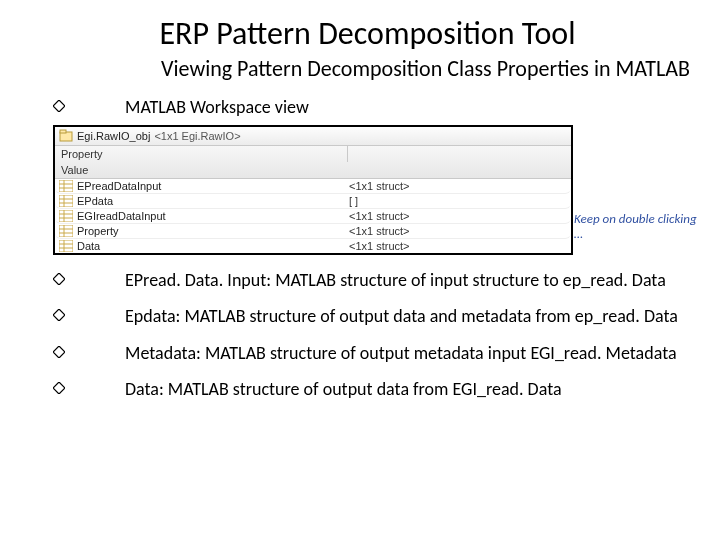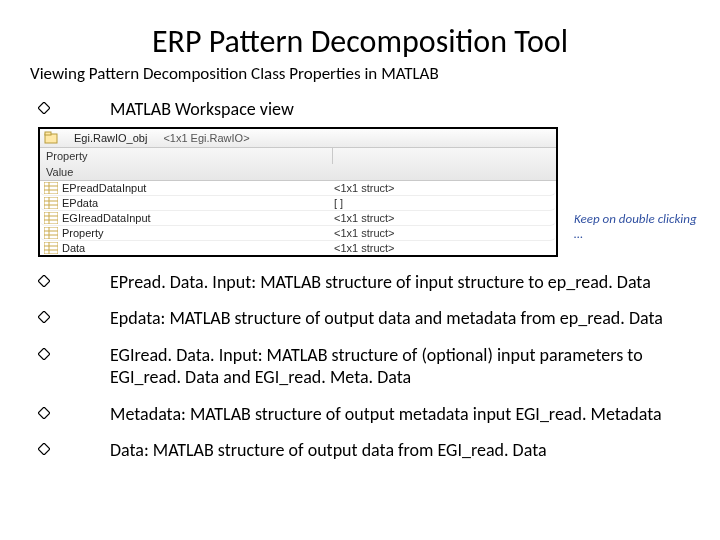--- a/index.html
+++ b/index.html
@@ -7,34 +7,33 @@
     padding: 0;
     width: 720px;
     height: 540px;
     font-family: Calibri, Arial, sans-serif;
     background: #fff;
     color: #000;
     position: relative;
     box-sizing: border-box;
   }
   .slide {
-    padding: 10px 30px 10px 30px;
+    padding: 10px 30px 10px 45px;
     box-sizing: border-box;
-    margin-top: 8px;
   }
   .title {
     font-size: 32px;
     font-weight: 400;
     text-align: center;
     margin: 4px 0 0 0;
     letter-spacing: 0px;
   }
   .subtitle {
-    font-size: 17px;
-    text-align: left;
+    font-size: 22px;
+    text-align: right;
     margin: 2px 0 14px 0;
   }
   .bullet-row {
     display: flex;
     align-items: flex-start;
     font-size: 18px;
     margin: 6px 0 6px 8px;
     gap: 48px;
   }
   .bullet-row .diamond {
@@ -56,21 +55,21 @@
     font-family: "Segoe UI", Tahoma, sans-serif;
     font-size: 11px;
     background: #fff;
   }
   .wp-header {
     display: flex;
     align-items: center;
     background: linear-gradient(#fdfdfd,#ececec);
     border-bottom: 1px solid #c9c9c9;
     padding: 2px 4px;
-    gap: 16px;
+    gap: 4px;
   }
   .wp-header .obj-icon {
     width: 14px; height: 14px;
     display:inline-block;
   }
   .wp-header .obj-name { color:#222; }
   .wp-header .obj-class { color:#555; }
   .wp-columns {
     display:flex;
     background: linear-gradient(#f7f7f7,#e7e7e7);
@@ -243,28 +242,20 @@
           </svg>
         </span>
       <span class="text">Epdata: MATLAB structure of output data and metadata from ep_read. Data</span>
     </div>
     <div class="bullet-row">
       <span class="diamond">
           <svg viewBox="0 0 12 12" width="12" height="12">
             <polygon points="6,0 12,6 6,12 0,6" fill="none" stroke="#000" stroke-width="1.2"></polygon>
           </svg>
         </span>
-      <span class="text">EGIread. Data. Input: MATLAB structure of (optional) input parameters to EGI_read. Data and EGI_read. Meta. Data</span>
-    </div>
-    <div class="bullet-row">
-      <span class="diamond">
-          <svg viewBox="0 0 12 12" width="12" height="12">
-            <polygon points="6,0 12,6 6,12 0,6" fill="none" stroke="#000" stroke-width="1.2"></polygon>
-          </svg>
-        </span>
       <span class="text">Metadata: MATLAB structure of output metadata input EGI_read. Metadata</span>
     </div>
     <div class="bullet-row">
       <span class="diamond">
           <svg viewBox="0 0 12 12" width="12" height="12">
             <polygon points="6,0 12,6 6,12 0,6" fill="none" stroke="#000" stroke-width="1.2"></polygon>
           </svg>
         </span>
       <span class="text">Data: MATLAB structure of output data from EGI_read. Data</span>
     </div>

